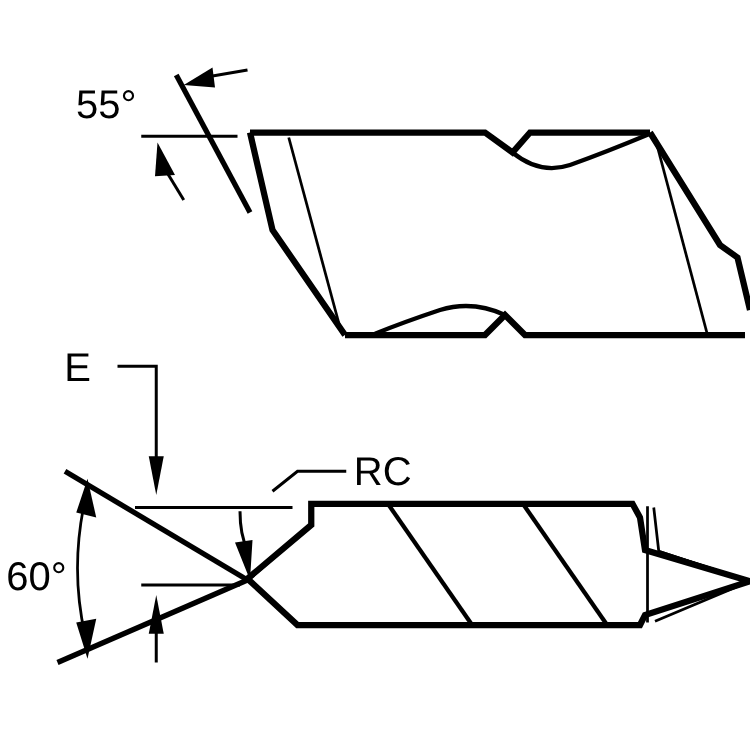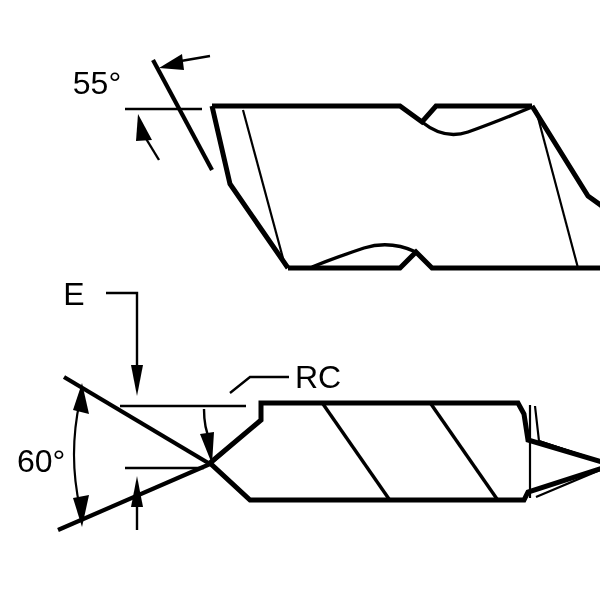--- a/index.html
+++ b/index.html
@@ -12,21 +12,20 @@
     width: 600px;
     height: 600px;
     overflow: hidden;
     font-family: "Liberation Sans", sans-serif;
   }
   #drawing-root {
     position: relative;
     width: 540px;
     height: 600px;
     background: #84cc16;
-    margin-left: 12px;
   }
   svg#technical-drawing {
     display: block;
     width: 600px;
     height: 600px;
   }
   .outline {
     fill: none;
     stroke: #000000;
     stroke-width: 5;

